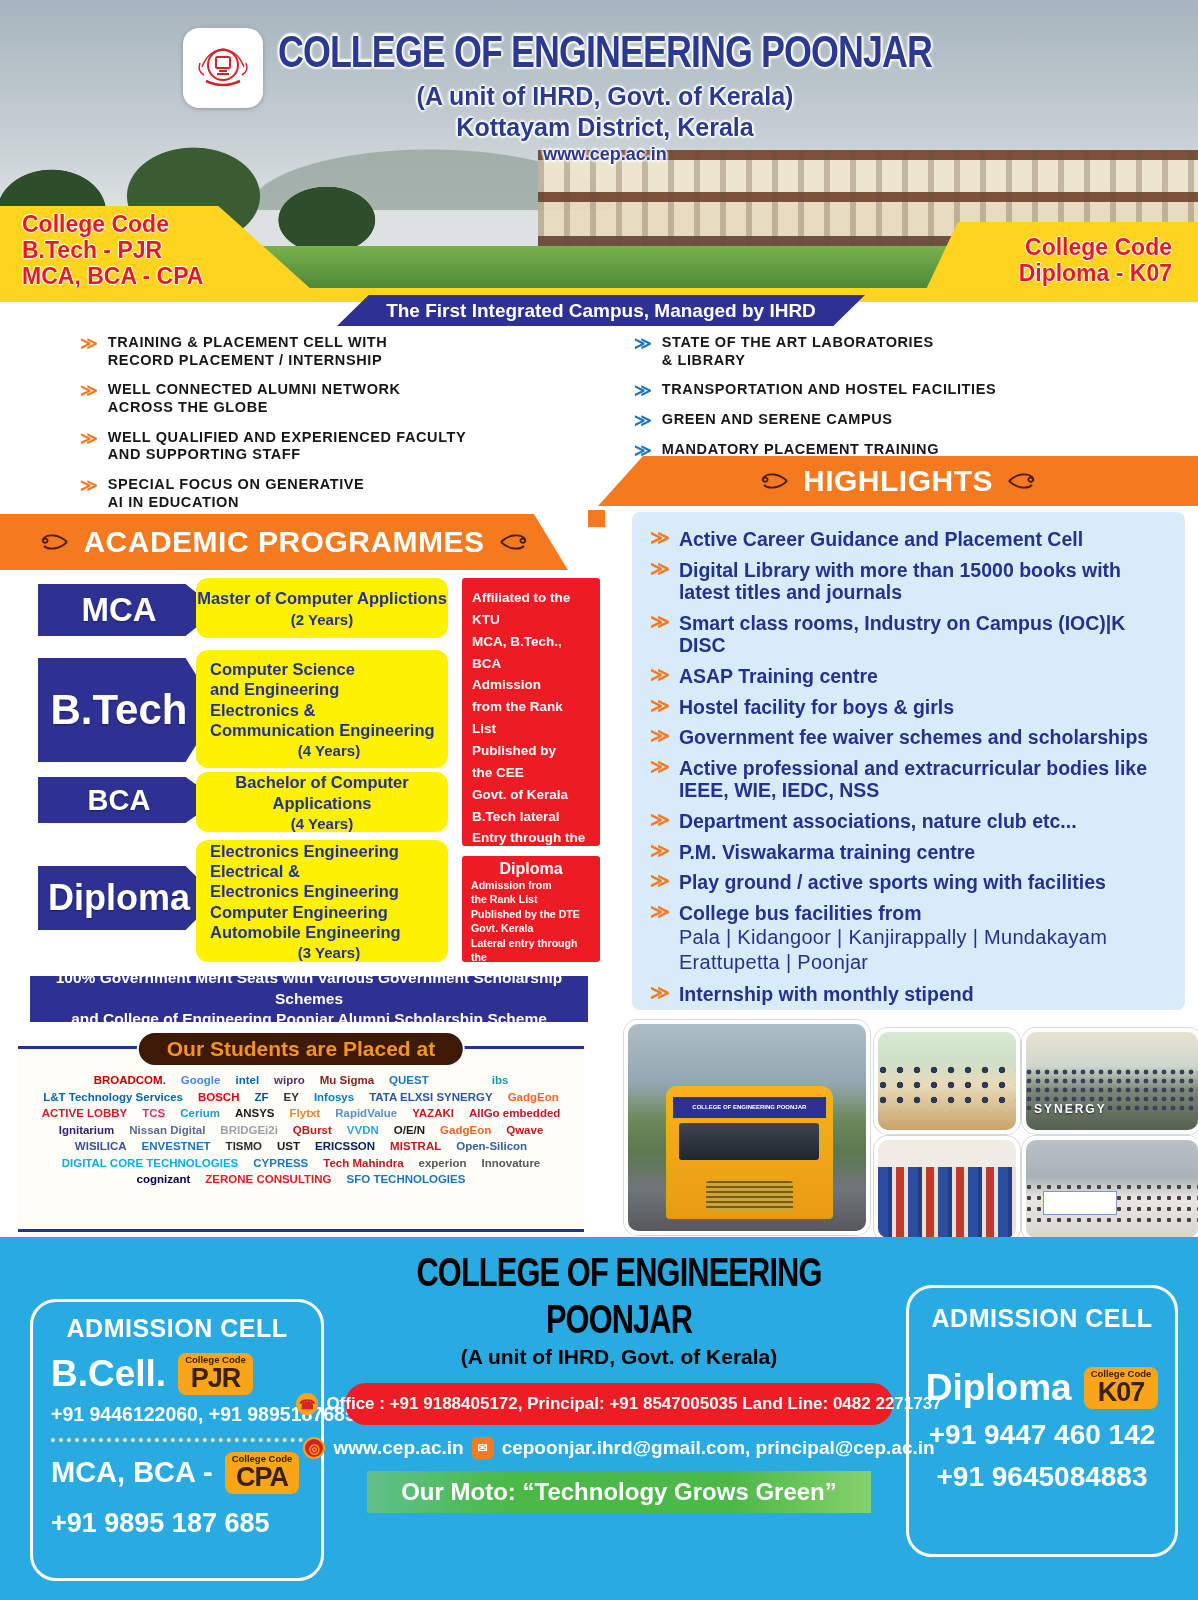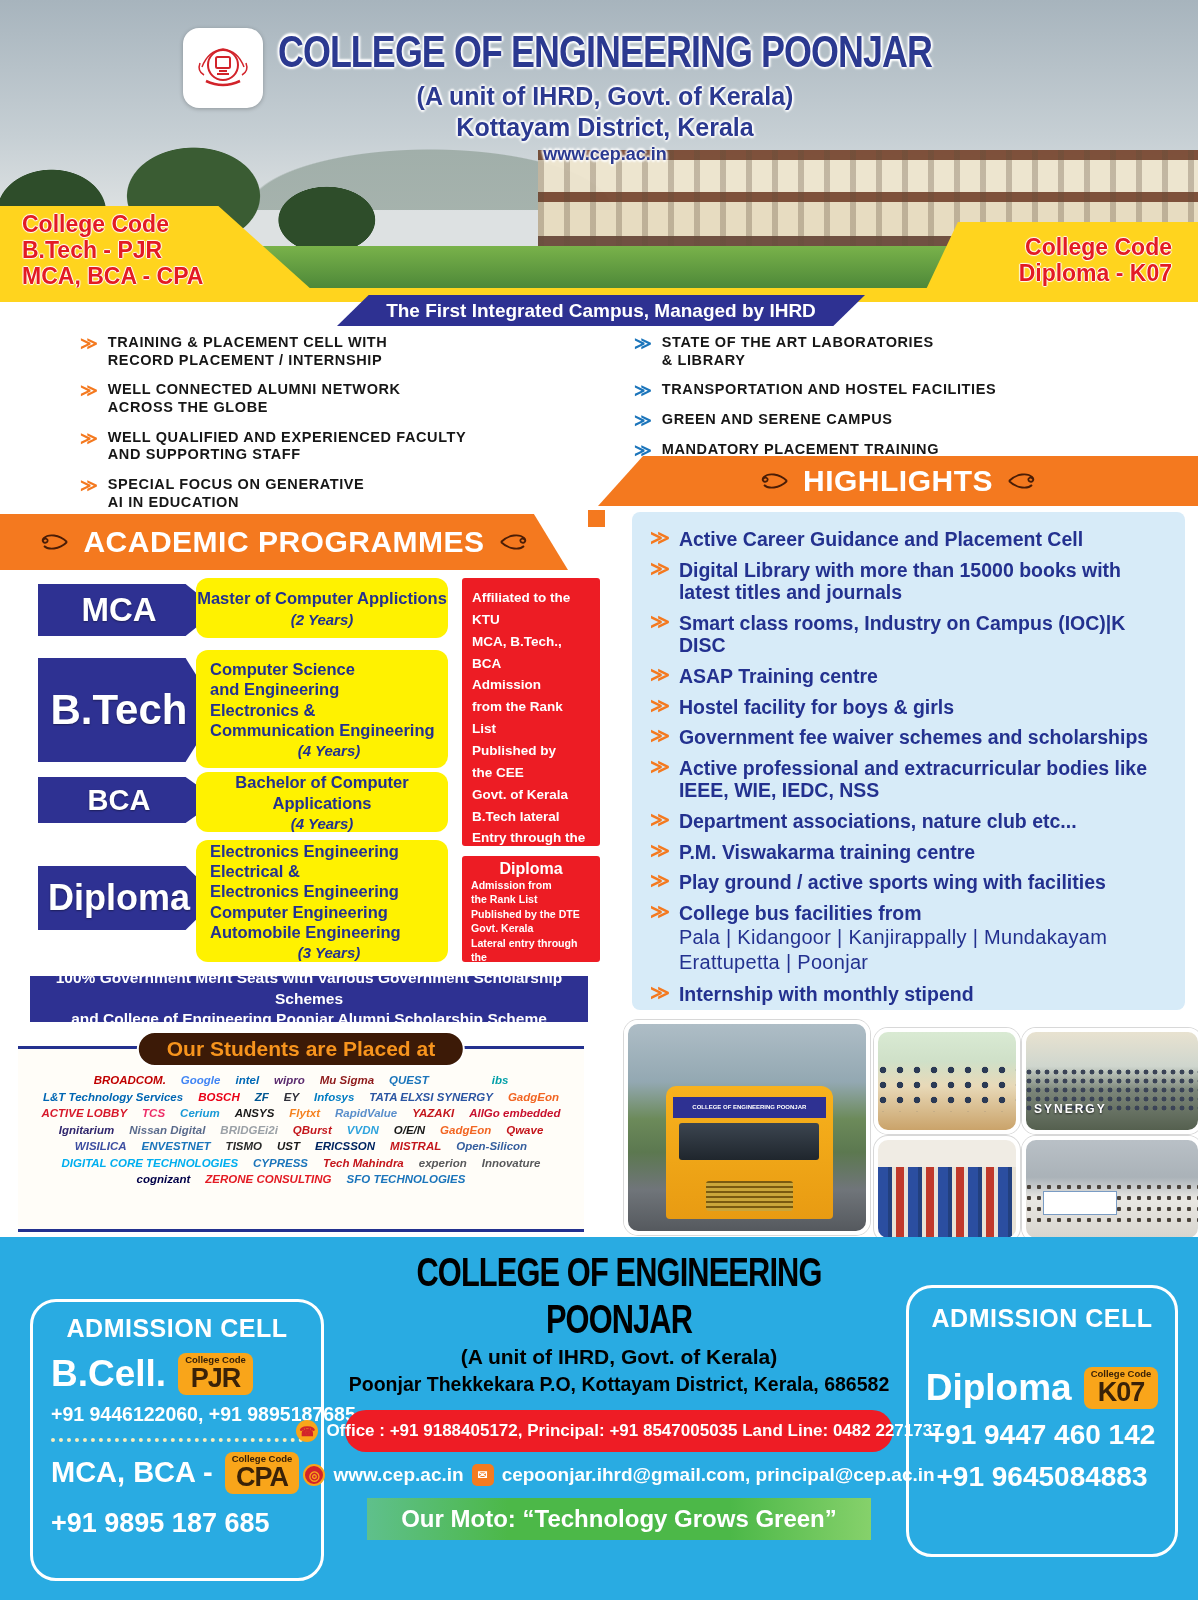--- a/index.html
+++ b/index.html
@@ -70,37 +70,37 @@
   .arrow-btech{left:38px;top:658px;width:180px;height:104px;font-size:42px;}
   .arrow-bca{left:38px;top:777px;width:180px;height:46px;font-size:29px;}
   .arrow-diploma{left:38px;top:866px;width:180px;height:64px;font-size:36px;}
   .ybox{position:absolute;background:#FFF200;border-radius:12px;color:#23318F;box-sizing:border-box;
         display:flex;flex-direction:column;justify-content:center;}
   .ybox-mca{left:196px;top:578px;width:252px;height:60px;text-align:center;}
   .ybox-btech{left:196px;top:650px;width:252px;height:118px;padding-left:14px;}
   .ybox-bca{left:196px;top:772px;width:252px;height:60px;text-align:center;}
   .ybox-diploma{left:196px;top:840px;width:252px;height:122px;padding-left:14px;}
   .ybox .pname{font-weight:bold;font-size:16.5px;line-height:1.22;}
-  .ybox .pdur{font-weight:bold;font-size:15px;text-align:center;margin-top:2px;font-style:italic;}
+  .ybox .pdur{font-weight:bold;font-size:15px;text-align:center;margin-top:2px;}
 
   .redbox{position:absolute;background:#ED1C24;color:#fff;font-weight:bold;box-sizing:border-box;border-radius:3px;}
   .redbox-ktu{left:462px;top:578px;width:138px;height:268px;padding:9px 10px;font-size:13.5px;line-height:1.62;}
   .redbox-dip{left:462px;top:856px;width:138px;height:106px;padding:4px 9px;}
   .redbox-dip .rtitle{font-size:16px;text-align:center;}
   .redbox-dip .rbody{font-size:10.6px;line-height:1.36;}
 
   .merit-banner{position:absolute;left:30px;top:976px;width:558px;height:46px;background:#2E3192;color:#fff;
         display:flex;align-items:center;justify-content:center;text-align:center;font-weight:bold;font-size:15.5px;line-height:1.35;}
 
   
   .placed-card{position:absolute;left:18px;top:1046px;width:566px;height:186px;background:#fffdf8;
         border-top:3px solid #23318F;border-bottom:3px solid #23318F;box-sizing:border-box;}
   .placed-pill{position:absolute;left:50%;top:-18px;transform:translateX(-50%);background:#3C1A07;color:#F7941D;
         font-weight:bold;font-size:21px;padding:4px 28px;border-radius:20px;border:2px solid #fff;white-space:nowrap;}
-  .logo-wrap{display:flex;flex-wrap:wrap;justify-content:center;align-items:center;gap:5px 15px;padding:26px 10px 6px;font-style:italic;}
+  .logo-wrap{display:flex;flex-wrap:wrap;justify-content:center;align-items:center;gap:5px 15px;padding:26px 10px 6px;}
   .logo{font-size:11.5px;font-weight:bold;line-height:1;white-space:nowrap;}
 
   
   .hl-panel{position:absolute;left:632px;top:512px;width:553px;height:498px;background:#D7EBF8;border-radius:8px;
         box-sizing:border-box;padding:16px 12px 0 18px;}
   .hl-item{display:flex;gap:9px;margin-bottom:8px;align-items:flex-start;}
   .hl-bullet{color:#F4791F;font-weight:bold;font-size:19px;line-height:1.1;}
   .hl-text{display:block;font-size:19.5px;font-weight:bold;color:#23318F;line-height:1.16;}
   .hl-sub{display:block;font-size:20px;font-weight:normal;color:#23318F;line-height:1.25;letter-spacing:.3px;}
   .hl-sub:empty{display:none;}
@@ -523,21 +523,20 @@
           <span class="cb-label">College Code</span>
           <span class="cb-code">CPA</span>
         </span>
       </div>
       <div class="cell-phone-big">+91 9895 187 685</div>
     </div>
 
     <div class="footer-center">
       <div class="fc-title">COLLEGE OF ENGINEERING POONJAR</div>
       <div class="fc-unit">(A unit of IHRD, Govt. of Kerala)</div>
-      <div class="fc-addr">Poonjar Thekkekara P.O, Kottayam District, Kerala, 686582</div>
       <div class="fc-phonebar">
         <span class="icon-circle phone-ic">☎</span>
         <span>Office : +91 9188405172, Principal: +91 8547005035 Land Line: 0482 2271737</span>
       </div>
       <div class="fc-webline">
         <span class="icon-circle globe-ic">◎</span>
         <span>www.cep.ac.in</span>
         <span class="icon-circle mail-ic">✉</span>
         <span>cepoonjar.ihrd@gmail.com, principal@cep.ac.in</span>
       </div>

